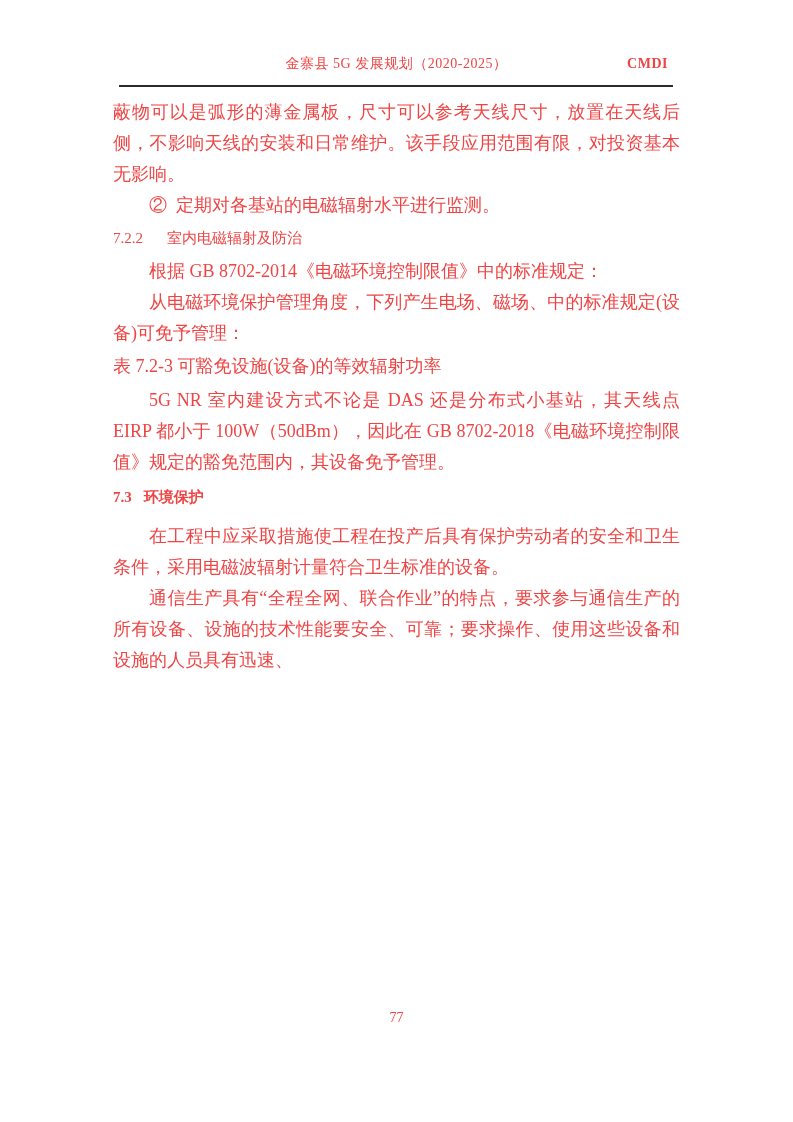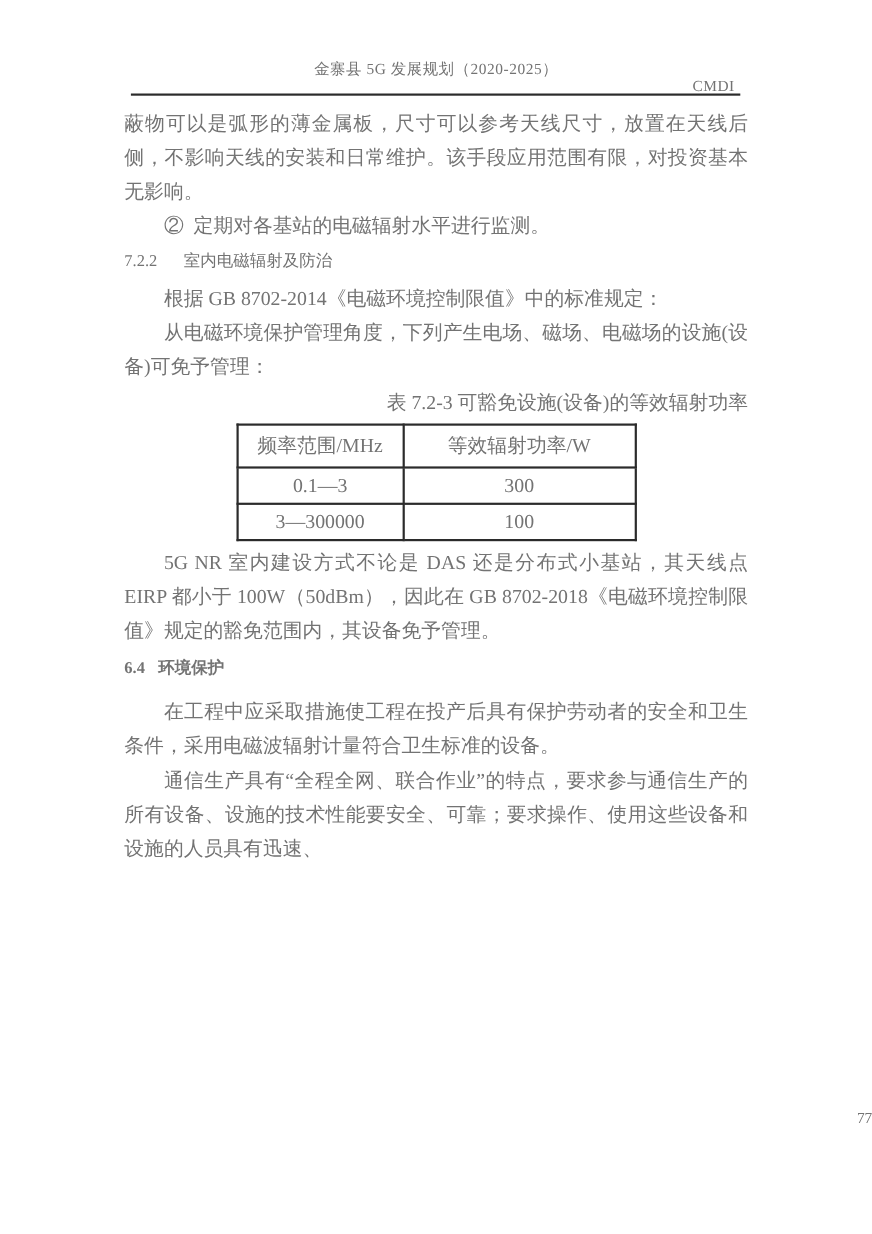--- a/index.html
+++ b/index.html
@@ -4,21 +4,21 @@
 <style>
   html, body { margin: 0; padding: 0; }
   body { background: #ffffff; }
   .page {
     position: relative;
     width: 793px;
     height: 1122px;
     background: #ffffff;
     overflow: hidden;
     font-family: "Liberation Serif", "DejaVu Serif", serif;
-    color: #737373;
+    color: #ef4444;
   }
   
   .page-header {
     position: absolute;
     top: 52px;
     left: 113px;
     width: 567px;
     height: 24px;
     font-size: 14px;
     line-height: 24px;
@@ -26,22 +26,23 @@
   .doc-title {
     position: absolute;
     left: 0; right: 0;
     text-align: center;
     letter-spacing: 0.5px;
     white-space: nowrap;
   }
   .org-label {
     position: absolute;
     right: 12px;
-    top: 16px;
+    top: 0;
     letter-spacing: 0.5px;
+    font-weight: bold;
   }
   .header-rule {
     position: absolute;
     top: 85px;
     left: 119px;
     width: 554px;
     height: 2px;
     background: #2b2b2b;
   }
   
@@ -59,21 +60,21 @@
   .list-item { text-indent: 2em; }
   .list-item .marker { margin-right: 9px; }
   .sec-heading { margin: 2px 0; font-size: 15px; }
   .sec-heading.level3 { font-weight: normal; }
   .sec-heading.level3 .sec-num { margin-right: 24px; }
   .sec-heading.level2 { font-weight: bold; margin: 4px 0 3px; }
   .sec-heading.level2 .sec-num { margin-right: 12px; }
   .sec-heading.level1 { font-weight: bold; font-size: 19px; margin: 9px 0 4px; }
   .sec-heading.level1 .sec-num { margin-right: 22px; }
   .table-caption {
-    text-align: right;
+    text-align: left;
     text-indent: 0 !important;
     margin: 2px 0 3px !important;
   }
   .exempt-table {
     border-collapse: collapse;
     margin: 0 auto 4px auto;
     table-layout: fixed;
   }
   .exempt-table th, .exempt-table td {
     border: 2px solid #2b2b2b;
@@ -87,21 +88,21 @@
   .exempt-table col.c2 { width: 211px; }
   .exempt-table thead th { height: 37px; }
   .exempt-table tbody td { height: 26px; }
   .para-spaced { margin-top: 8px !important; }
   
   .page-footer {
     position: absolute;
     top: 1010px;
     left: 0;
     width: 793px;
-    text-align: right;
+    text-align: center;
     font-size: 14px;
   }
 </style>
 </head>
 <body>
 
 <div class="page">
 
   <div class="page-header">
     <div class="doc-title">金寨县 5G 发展规划（2020-2025）</div>
@@ -115,51 +116,29 @@
 
     <div class="list-item">
       <span class="marker">②</span><span>定期对各基站的电磁辐射水平进行监测。</span>
     </div>
 
     <div class="sec-heading level3">
       <span class="sec-num">7.2.2</span><span>室内电磁辐射及防治</span>
     </div>
 
     <p>根据 GB 8702-2014《电磁环境控制限值》中的标准规定：</p>
-    <p>从电磁环境保护管理角度，下列产生电场、磁场、电磁场的设施(设备)可免予管理：</p>
+    <p>从电磁环境保护管理角度，下列产生电场、磁场、中的标准规定(设备)可免予管理：</p>
 
     <p class="table-caption">表 7.2-3 可豁免设施(设备)的等效辐射功率</p>
 
-    <table class="exempt-table">
-      <colgroup>
-          <col class="c1">
-          <col class="c2">
-        </colgroup>
-      <thead>
-        <tr>
-          <th>频率范围/MHz</th>
-          <th>等效辐射功率/W</th>
-        </tr>
-      </thead>
-      <tbody>
-        <tr>
-          <td>0.1—3</td>
-          <td>300</td>
-        </tr>
-        <tr>
-          <td>3—300000</td>
-          <td>100</td>
-        </tr>
-      </tbody>
-    </table>
 
     <p>5G NR 室内建设方式不论是 DAS 还是分布式小基站，其天线点 EIRP 都小于 100W（50dBm），因此在 GB 8702-2018《电磁环境控制限值》规定的豁免范围内，其设备免予管理。</p>
 
     <div class="sec-heading level2">
-      <span class="sec-num">6.4</span><span>环境保护</span>
+      <span class="sec-num">7.3</span><span>环境保护</span>
     </div>
 
     <p class="para-spaced">在工程中应采取措施使工程在投产后具有保护劳动者的安全和卫生条件，采用电磁波辐射计量符合卫生标准的设备。</p>
 
 
     <p>通信生产具有“全程全网、联合作业”的特点，要求参与通信生产的所有设备、设施的技术性能要安全、可靠；要求操作、使用这些设备和设施的人员具有迅速、</p>
 
   </div>
 
   <div class="page-footer">77</div>

